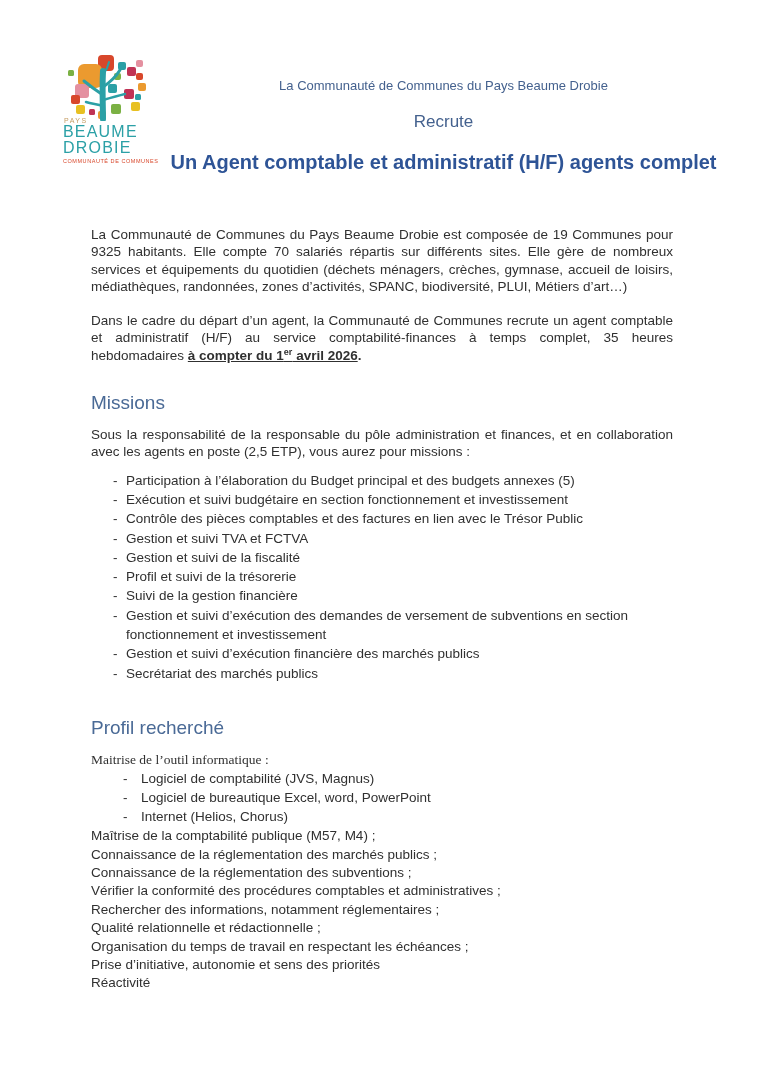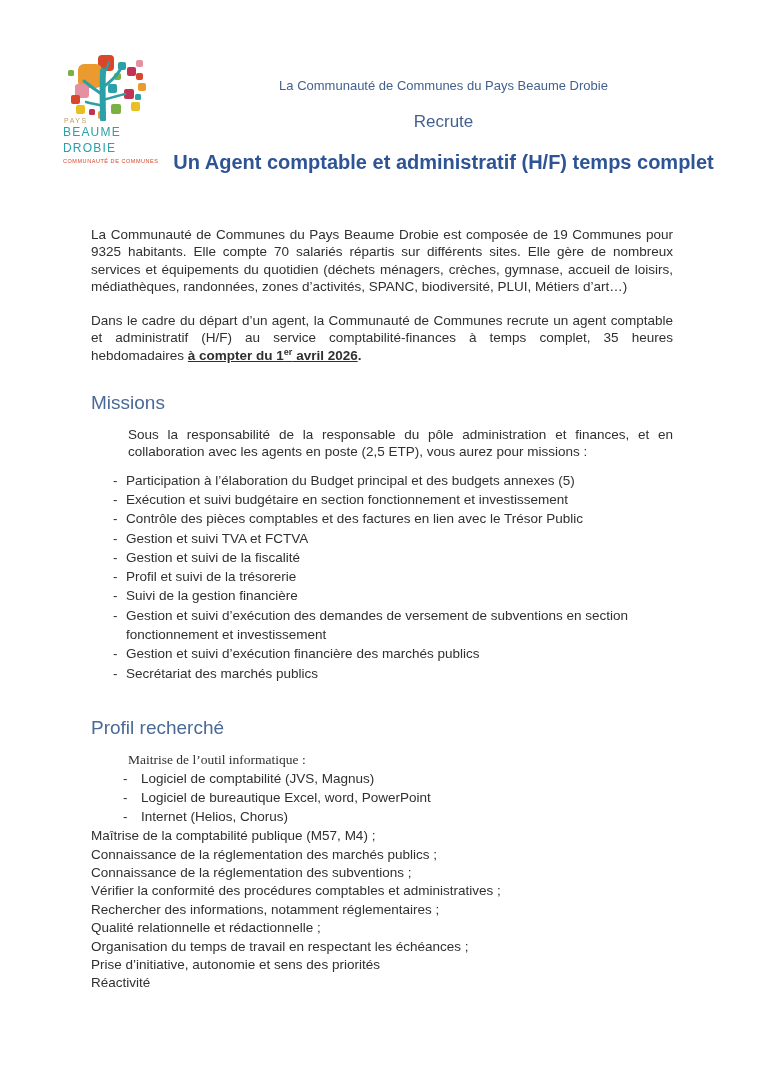--- a/index.html
+++ b/index.html
@@ -30,39 +30,39 @@
 
   
   .logo{position:absolute;left:62px;top:53px;width:92px;}
   .logo svg{display:block;}
   .sq-red{fill:var(--logo-red);} .sq-orange{fill:var(--logo-orange);}
   .sq-teal{fill:var(--logo-teal);} .sq-pink{fill:var(--logo-pink);}
   .sq-green{fill:var(--logo-green);} .sq-yellow{fill:var(--logo-yellow);}
   .sq-magenta{fill:var(--logo-magenta);}
   .trunk{stroke:var(--logo-teal);fill:none;stroke-linecap:round;}
   .logo-pays{font-size:7px;color:var(--logo-tan);letter-spacing:1.5px;margin:-4px 0 0 2px;}
-  .logo-name{font-size:12px;line-height:16px;color:var(--logo-teal);letter-spacing:1.2px;margin-left:1px;}
+  .logo-name{font-size:16px;line-height:16px;color:var(--logo-teal);letter-spacing:1.2px;margin-left:1px;}
   .logo-tagline{font-size:5.5px;color:var(--logo-red);letter-spacing:0.55px;margin:2px 0 0 1px;white-space:nowrap;}
 
   
   .header{padding:78px 26px 0 150px;text-align:center;}
   .title-1{font-size:13px;font-weight:400;color:var(--title-color);margin-bottom:19px;}
   .title-2{font-size:17px;font-weight:400;color:var(--title-color);margin-bottom:19px;}
   .title-3{font-size:20px;font-weight:700;color:var(--job-title-color);}
 
   
   .content{margin:52px 90px 0 91px;font-size:13.5px;line-height:17.3px;}
   .para{text-align:justify;}
   .para + .para{margin-top:17px;}
   .bold-ul{font-weight:700;}
   .bold-ul u{text-decoration:underline;}
   sup{font-size:9px;vertical-align:super;line-height:0;}
 
   h2.section{font-size:19px;font-weight:400;color:var(--heading-color);margin-top:27px;line-height:24px;}
-  .section-intro{margin-top:11px;text-align:justify;margin-left:37px;}
+  .section-intro{margin-top:11px;text-align:justify;}
 
   ul.dash-list{list-style:none;margin-top:10px;}
   ul.dash-list li{display:flex;line-height:19.3px;}
   ul.missions-list{padding-left:22px;}
   ul.missions-list .dash{width:13px;flex:0 0 13px;}
   ul.sub-list{padding-left:32px;margin-top:0;}
   ul.sub-list li{line-height:18.6px;}
   ul.sub-list .dash{width:18px;flex:0 0 18px;}
   .li-text{flex:1;}
 
@@ -106,21 +106,21 @@
     </svg>
     <div class="logo-pays">PAYS</div>
     <div class="logo-name">BEAUME</div>
     <div class="logo-name">DROBIE</div>
     <div class="logo-tagline">COMMUNAUTÉ DE COMMUNES</div>
   </div>
 
   <div class="header">
     <div class="title-1">La Communauté de Communes du Pays Beaume Drobie</div>
     <div class="title-2">Recrute</div>
-    <div class="title-3">Un Agent comptable et administratif (H/F) temps complet</div>
+    <div class="title-3">Un Agent comptable et administratif (H/F) agents complet</div>
   </div>
 
   <div class="content">
 
     <p class="para">La Communauté de Communes du Pays Beaume Drobie est composée de 19 Communes pour 9325 habitants. Elle compte 70 salariés répartis sur différents sites. Elle gère de nombreux services et équipements du quotidien (déchets ménagers, crèches, gymnase, accueil de loisirs, médiathèques, randonnées, zones d’activités, SPANC, biodiversité, PLUI, Métiers d’art…)</p>
 
     <p class="para"><span>Dans le cadre du départ d’un agent, la Communauté de Communes recrute un agent comptable et administratif (H/F) au service comptabilité-finances à temps complet, 35 heures hebdomadaires </span><span class="bold-ul"><u><span>à compter du 1</span><sup>er</sup><span> avril 2026</span></u><span>.</span></span></p>
 
     <h2 class="section">Missions</h2>
     <p class="section-intro">Sous la responsabilité de la responsable du pôle administration et finances, et en collaboration avec les agents en poste (2,5 ETP), vous aurez pour missions :</p>

